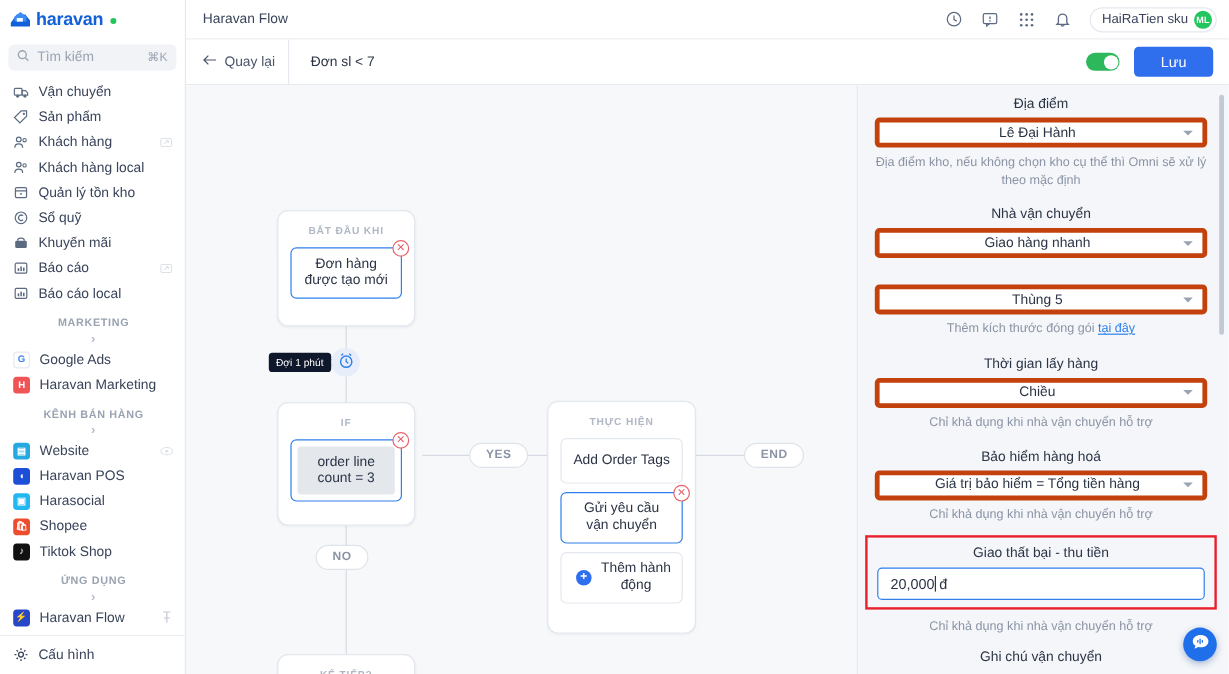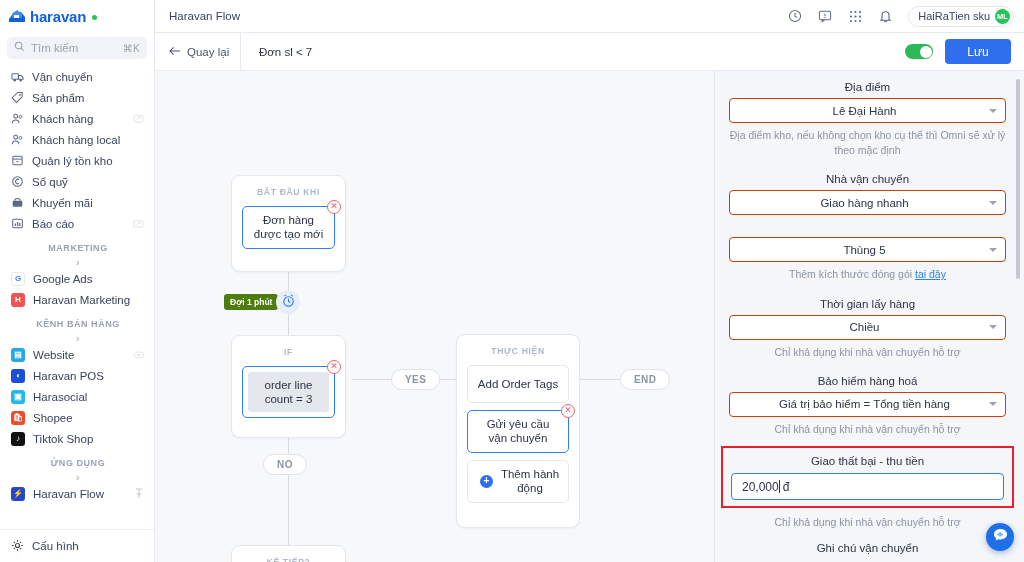--- a/index.html
+++ b/index.html
@@ -133,37 +133,37 @@
     display:flex; align-items:center; justify-content:center;
     font-size:10px; letter-spacing:.45px; color:#8b94a5; font-weight:600;
   }
 
   .wire { position:absolute; background:#d6dae2; }
   .wire.v { width:1px; }
   .wire.h { height:1px; }
 
   .clock-node { position:absolute; width:24px; height:24px; border-radius:50%;
     background:#e8eef9; display:flex; align-items:center; justify-content:center; }
-  .tooltip { position:absolute; height:16px; background:#4d7c0f; color:#fff;
+  .tooltip { position:absolute; height:16px; background:#0f172a; color:#fff;
     border-radius:3px; font-size:8.5px; padding:0 6px; display:flex;
-    align-items:center; white-space:nowrap;font-weight:bold; }
+    align-items:center; white-space:nowrap; }
   .tooltip:after { content:""; position:absolute; right:-4px; top:5px;
     border-top:3px solid transparent; border-bottom:3px solid transparent;
     border-left:4px solid #5c6472; }
 
   
   .panel {
     width:310px; background:#f4f6f9; border-left:1px solid #e6e9ef;
     position:relative; overflow:hidden;text-align:center;
   }
   .panel-inner { padding:10px 18px 10px 14px; }
   .field { margin-bottom:2px; }
   .field-label { font-size:11.5px; color:#2b3445; margin-bottom:5px; }
   .select {
-    height:25px; background:#fff; border:1px solid #c2410c; border-radius:4px;
+    height:25px; background:#fff; border:4px solid #c2410c; border-radius:4px;
     display:flex; align-items:center; padding:0 8px 0 10px; cursor:pointer;
   }
   .select .sv { flex:1; font-size:11.5px; color:#2b3445; }
   .caret { width:0; height:0; border-left:4px solid transparent;
     border-right:4px solid transparent; border-top:4.5px solid #9aa3b2; }
   .hint { font-size:10.5px; color:#8b94a5; margin-top:5px; line-height:1.45; }
   .hint a { color:#2f80ed; text-decoration:underline; }
   .spacer { height:13px; }
 
   .highlight-box {
@@ -309,20 +309,31 @@
         </span>
         <span class="ni-label">Báo cáo</span>
         <span class="nav-trail">
           <svg width="11" height="9" viewBox="0 0 12 10">
               <rect x="1" y="1.5" width="10" height="7.5" rx="1.5" fill="none" stroke="#b4bcc9" stroke-width="1"></rect>
               <path d="M4 6.5l4-3M8 3.5H5.8M8 3.5v2.2" stroke="#b4bcc9" stroke-width="1" fill="none"></path>
             </svg>
         </span>
       </div>
 
+      <div class="nav-item">
+        <span class="nav-icon">
+          <svg width="13" height="13" viewBox="0 0 14 14">
+              <rect x="1.8" y="2.5" width="10.4" height="9" rx="1.2" fill="none" stroke="#5d6b82" stroke-width="1.1"></rect>
+              <rect x="4" y="7" width="1.4" height="2.6" fill="#5d6b82"></rect>
+              <rect x="6.4" y="5.4" width="1.4" height="4.2" fill="#5d6b82"></rect>
+              <rect x="8.8" y="6.4" width="1.4" height="3.2" fill="#5d6b82"></rect>
+            </svg>
+        </span>
+        <span class="ni-label">Báo cáo local</span>
+      </div>
 
       <div class="nav-group">
         <span class="ng-label">MARKETING</span>
         <span class="chev">›</span>
       </div>
       <div class="nav-item">
         <span class="app-badge" style="background:#fff;border:1px solid #e6e9ef;color:#4285f4;">G</span>
         <span class="ni-label">Google Ads</span>
       </div>
       <div class="nav-item">

